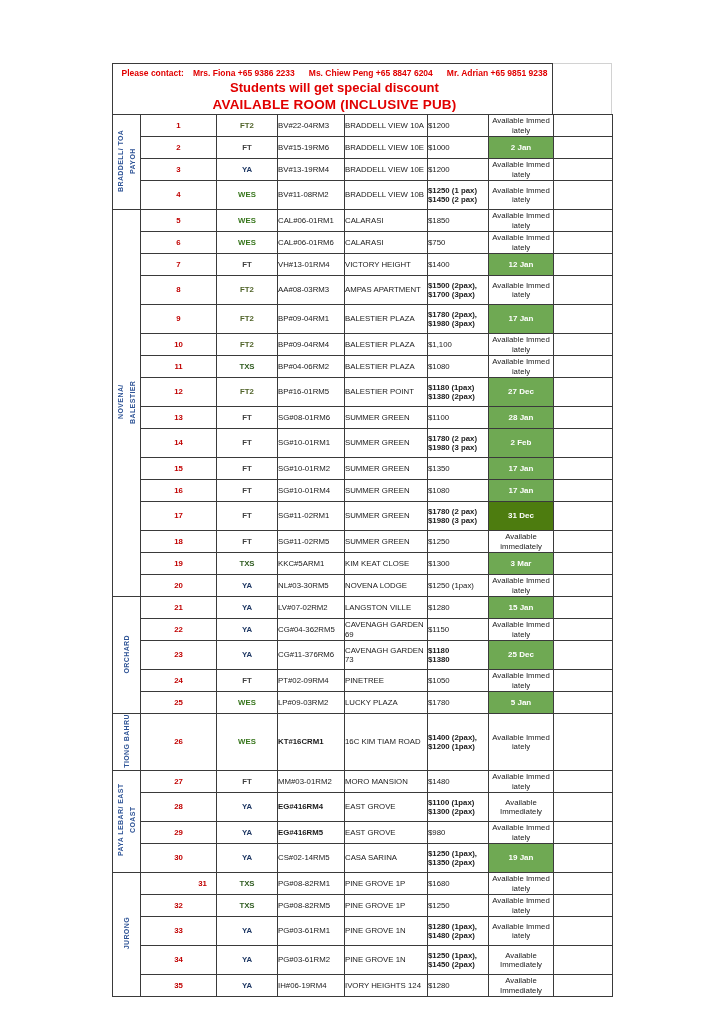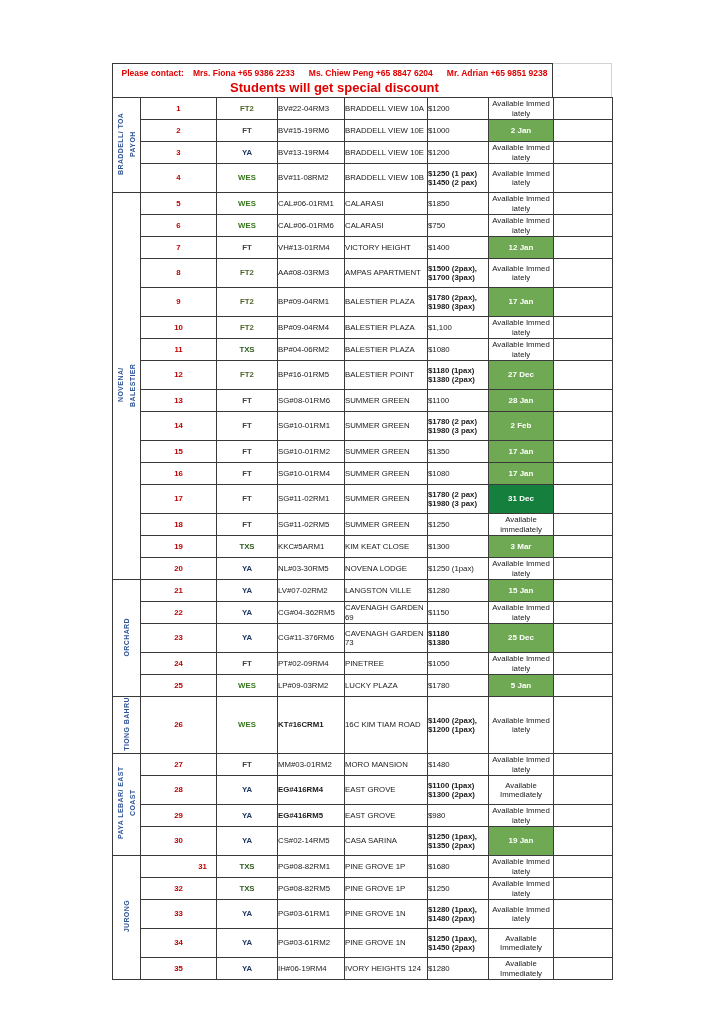--- a/index.html
+++ b/index.html
@@ -66,20 +66,21 @@
 
 <div class="sheet">
   <div class="content">
 
     <div class="header-row">
       <div class="header-box">
         <div class="contact-line" style="color: rgb(225, 0, 0);">
           <span>Please contact:</span><span class="gap-sm"></span><span>Mrs. Fiona +65 9386 2233</span><span class="gap"></span><span>Ms. Chiew Peng +65 8847 6204</span><span class="gap"></span><span>Mr. Adrian +65 9851 9238</span>
         </div>
         <div class="promo" style="color: rgb(225, 0, 0);">Students will get special discount</div>
+        <div class="title" style="color: rgb(225, 0, 0);">AVAILABLE ROOM (INCLUSIVE PUB)</div>
       </div>
       <div class="extra-head"></div>
     </div>
 
     <table class="room">
       <colgroup>
         <col style="width:28px">
           <col style="width:76px">
           <col style="width:61px">
           <col style="width:67px">
@@ -248,21 +249,21 @@
             <td class="c-avail green" style="background: rgb(111, 169, 83);">17 Jan</td>
             <td class="c-extra"></td>
           </tr>
           <tr class="row tall">
             <td class="c-no" style="color: rgb(192, 0, 0);">17</td>
             <td class="c-code" style="color: rgb(63, 63, 63);">FT</td>
             <td class="c-unit">SG#11-02RM1</td>
             <td class="c-bldg">SUMMER GREEN</td>
             <td class="c-price multi">$1780 (2 pax)
 $1980 (3 pax)</td>
-            <td class="c-avail green" style="background: #15803d;">31 Dec</td>
+            <td class="c-avail green" style="background: #4d7c0f;">31 Dec</td>
             <td class="c-extra"></td>
           </tr>
           <tr class="row">
             <td class="c-no" style="color: rgb(192, 0, 0);">18</td>
             <td class="c-code" style="color: rgb(63, 63, 63);">FT</td>
             <td class="c-unit">SG#11-02RM5</td>
             <td class="c-bldg">SUMMER GREEN</td>
             <td class="c-price">$1250</td>
             <td class="c-avail">Available
 immediately</td>

